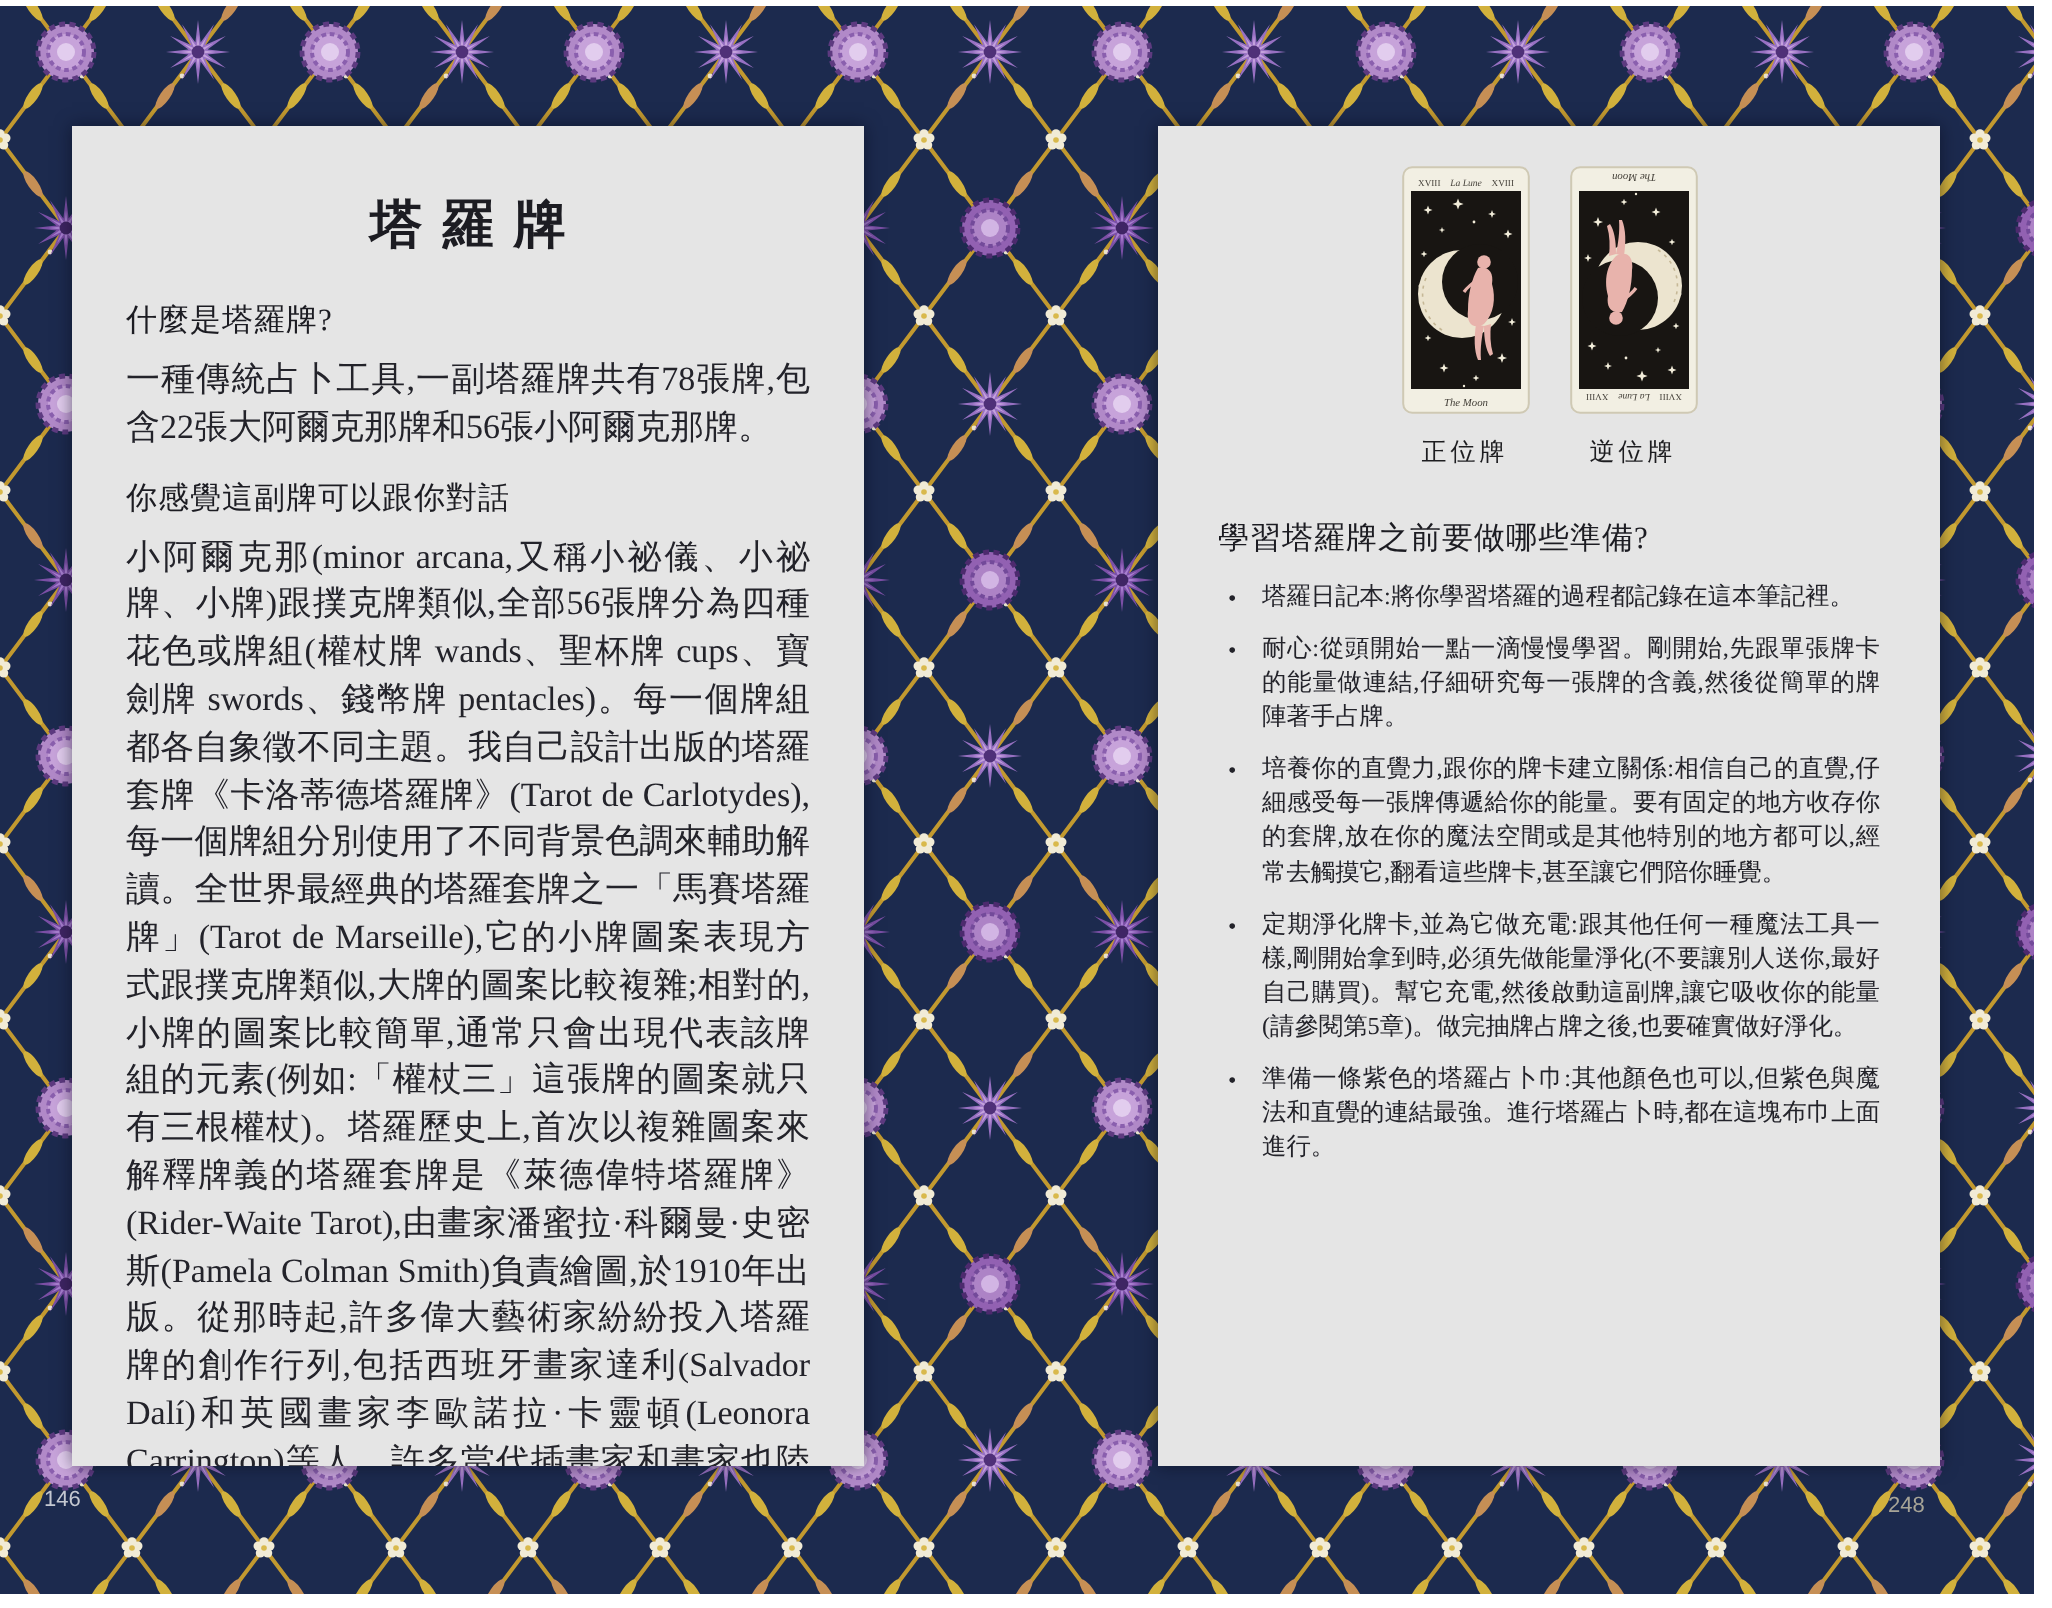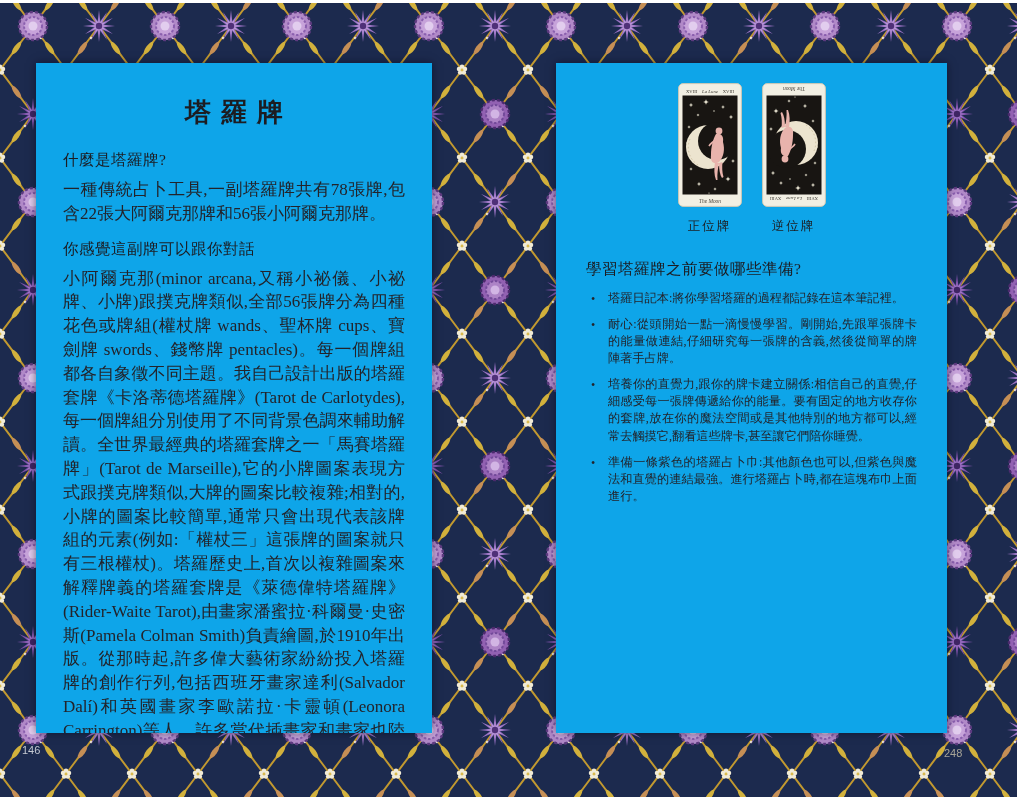--- a/index.html
+++ b/index.html
@@ -8,26 +8,26 @@
     background:#1c2a4e;
     font-family:"Liberation Serif","DejaVu Serif",serif;
   }
   .bg-svg { position:absolute; left:0; top:0; z-index:0; }
   .scan-strip { position:absolute; background:#ffffff; z-index:5; }
   .strip-top { left:0; top:0; width:1026px; height:3px; }
   .strip-right { right:0; top:0; width:9px; height:804px; }
   .strip-bottom { left:0; bottom:0; width:1026px; height:7px; }
 
   .page {
-    position:absolute; top:63px; height:670px; background:#0ea5e9;
+    position:absolute; top:63px; height:670px; background:#e5e5e5;
     box-shadow:0 0 8px rgba(8,10,24,.55);
     box-sizing:border-box; overflow:hidden; z-index:2; color:#23232a;
   }
   .page-left  { left:36px;  width:396px; padding:16px 27px 0; }
-  .page-right { left:556px; width:391px; padding:20px 30px 0; }
+  .page-right { left:579px; width:391px; padding:20px 30px 0; }
 
   h1.book-title {
     font-size:26px; font-weight:600; text-align:center;
     letter-spacing:10px; padding-left:10px; margin:16px 0 20px; color:#1c1c22;
   }
   h2.sec {
     font-size:15.5px; font-weight:400; margin:13px 0 7px;
     letter-spacing:.5px; color:#1c1c22;
   }
   .page p {
@@ -251,18 +251,19 @@
       </svg>
       <figcaption class="card-cap">逆位牌</figcaption>
     </figure>
   </div>
 
   <h2 class="sec prep">學習塔羅牌之前要做哪些準備?</h2>
   <ul class="prep-list">
     <li>塔羅日記本:將你學習塔羅的過程都記錄在這本筆記裡。</li>
     <li>耐心:從頭開始一點一滴慢慢學習。剛開始,先跟單張牌卡的能量做連結,仔細研究每一張牌的含義,然後從簡單的牌陣著手占牌。</li>
     <li>培養你的直覺力,跟你的牌卡建立關係:相信自己的直覺,仔細感受每一張牌傳遞給你的能量。要有固定的地方收存你的套牌,放在你的魔法空間或是其他特別的地方都可以,經常去觸摸它,翻看這些牌卡,甚至讓它們陪你睡覺。</li>
+    <li>定期淨化牌卡,並為它做充電:跟其他任何一種魔法工具一樣,剛開始拿到時,必須先做能量淨化(不要讓別人送你,最好自己購買)。幫它充電,然後啟動這副牌,讓它吸收你的能量(請參閱第5章)。做完抽牌占牌之後,也要確實做好淨化。</li>
     <li>準備一條紫色的塔羅占卜巾:其他顏色也可以,但紫色與魔法和直覺的連結最強。進行塔羅占卜時,都在這塊布巾上面進行。</li>
   </ul>
 </section>
 
 <div class="pageno pn-left">146</div>
 <div class="pageno pn-right">248</div>
 
 </body></html>

